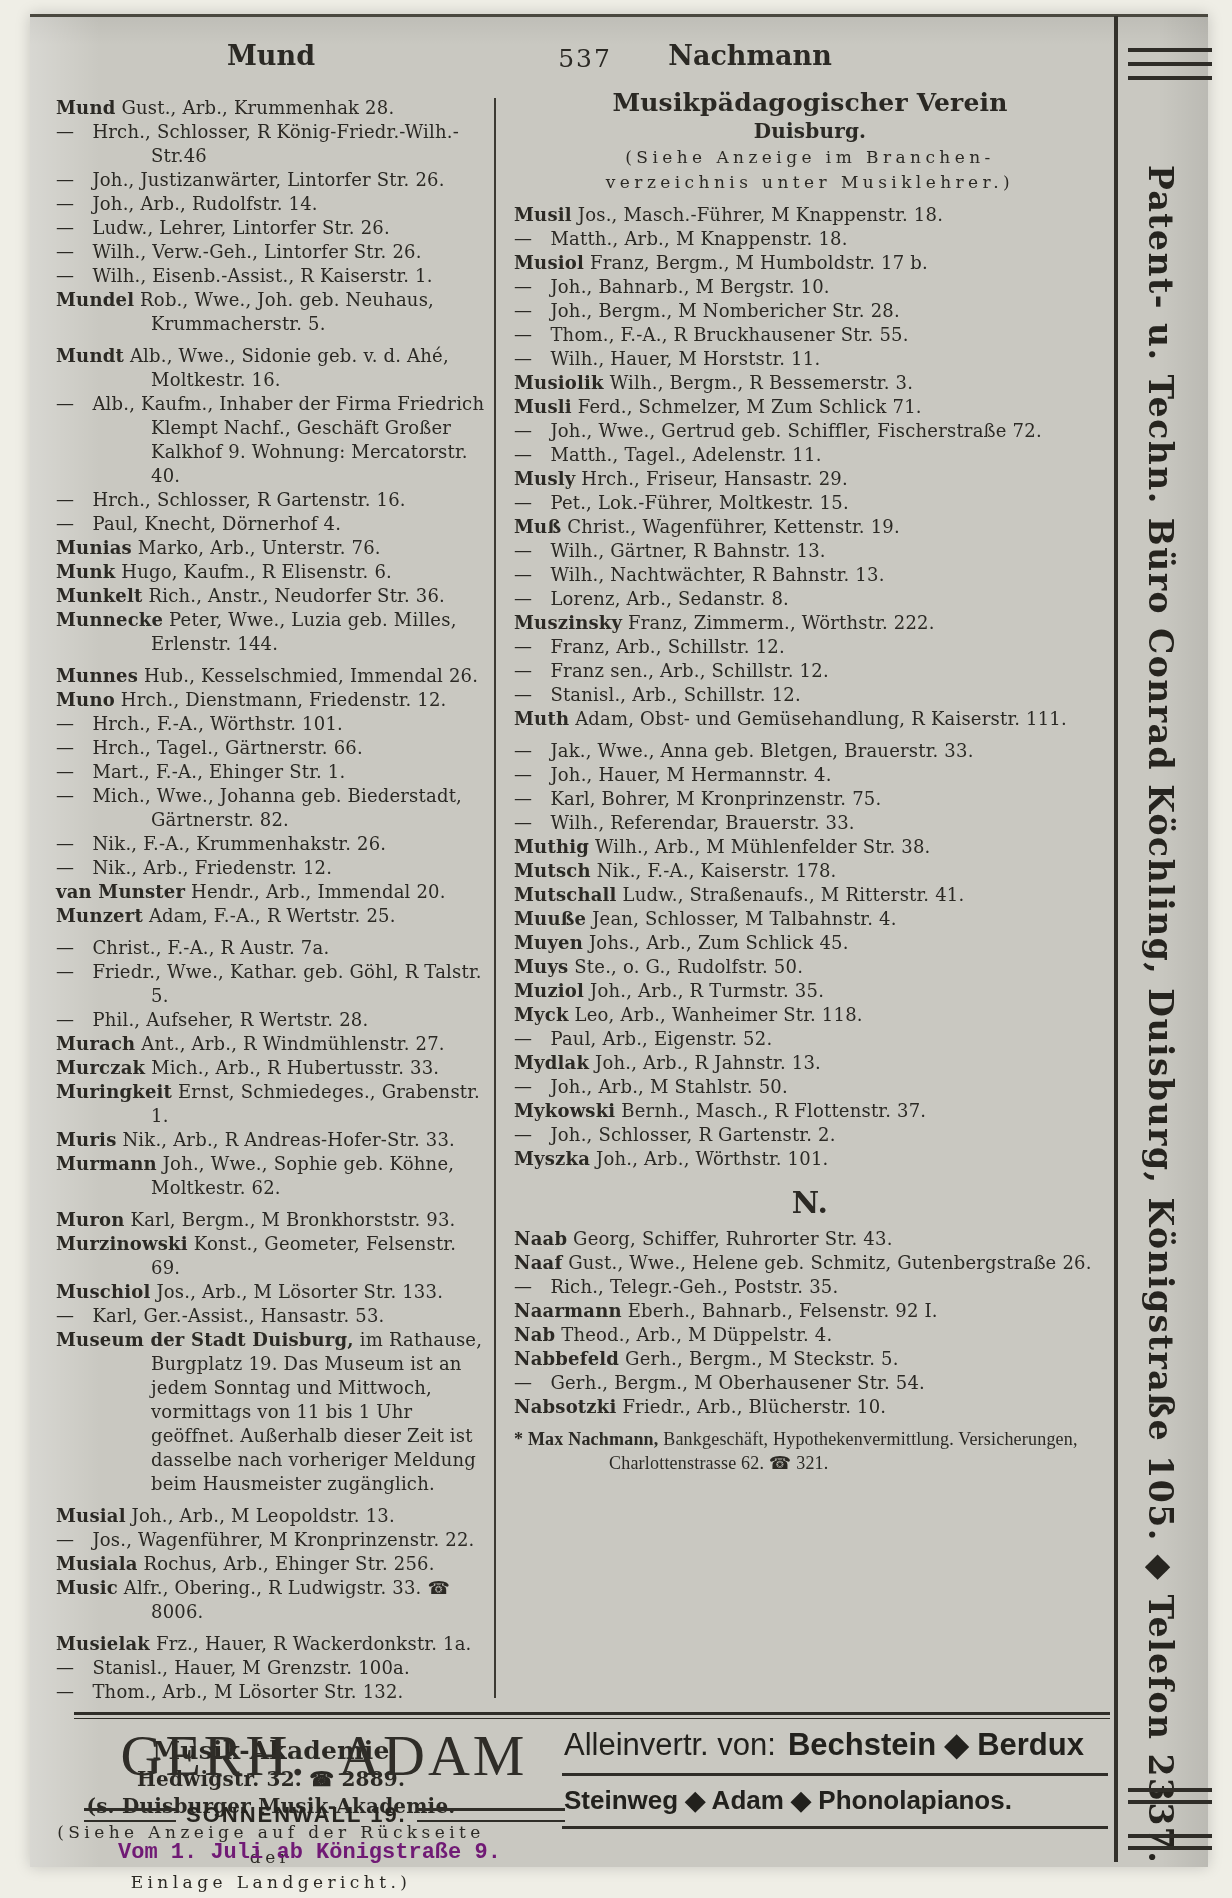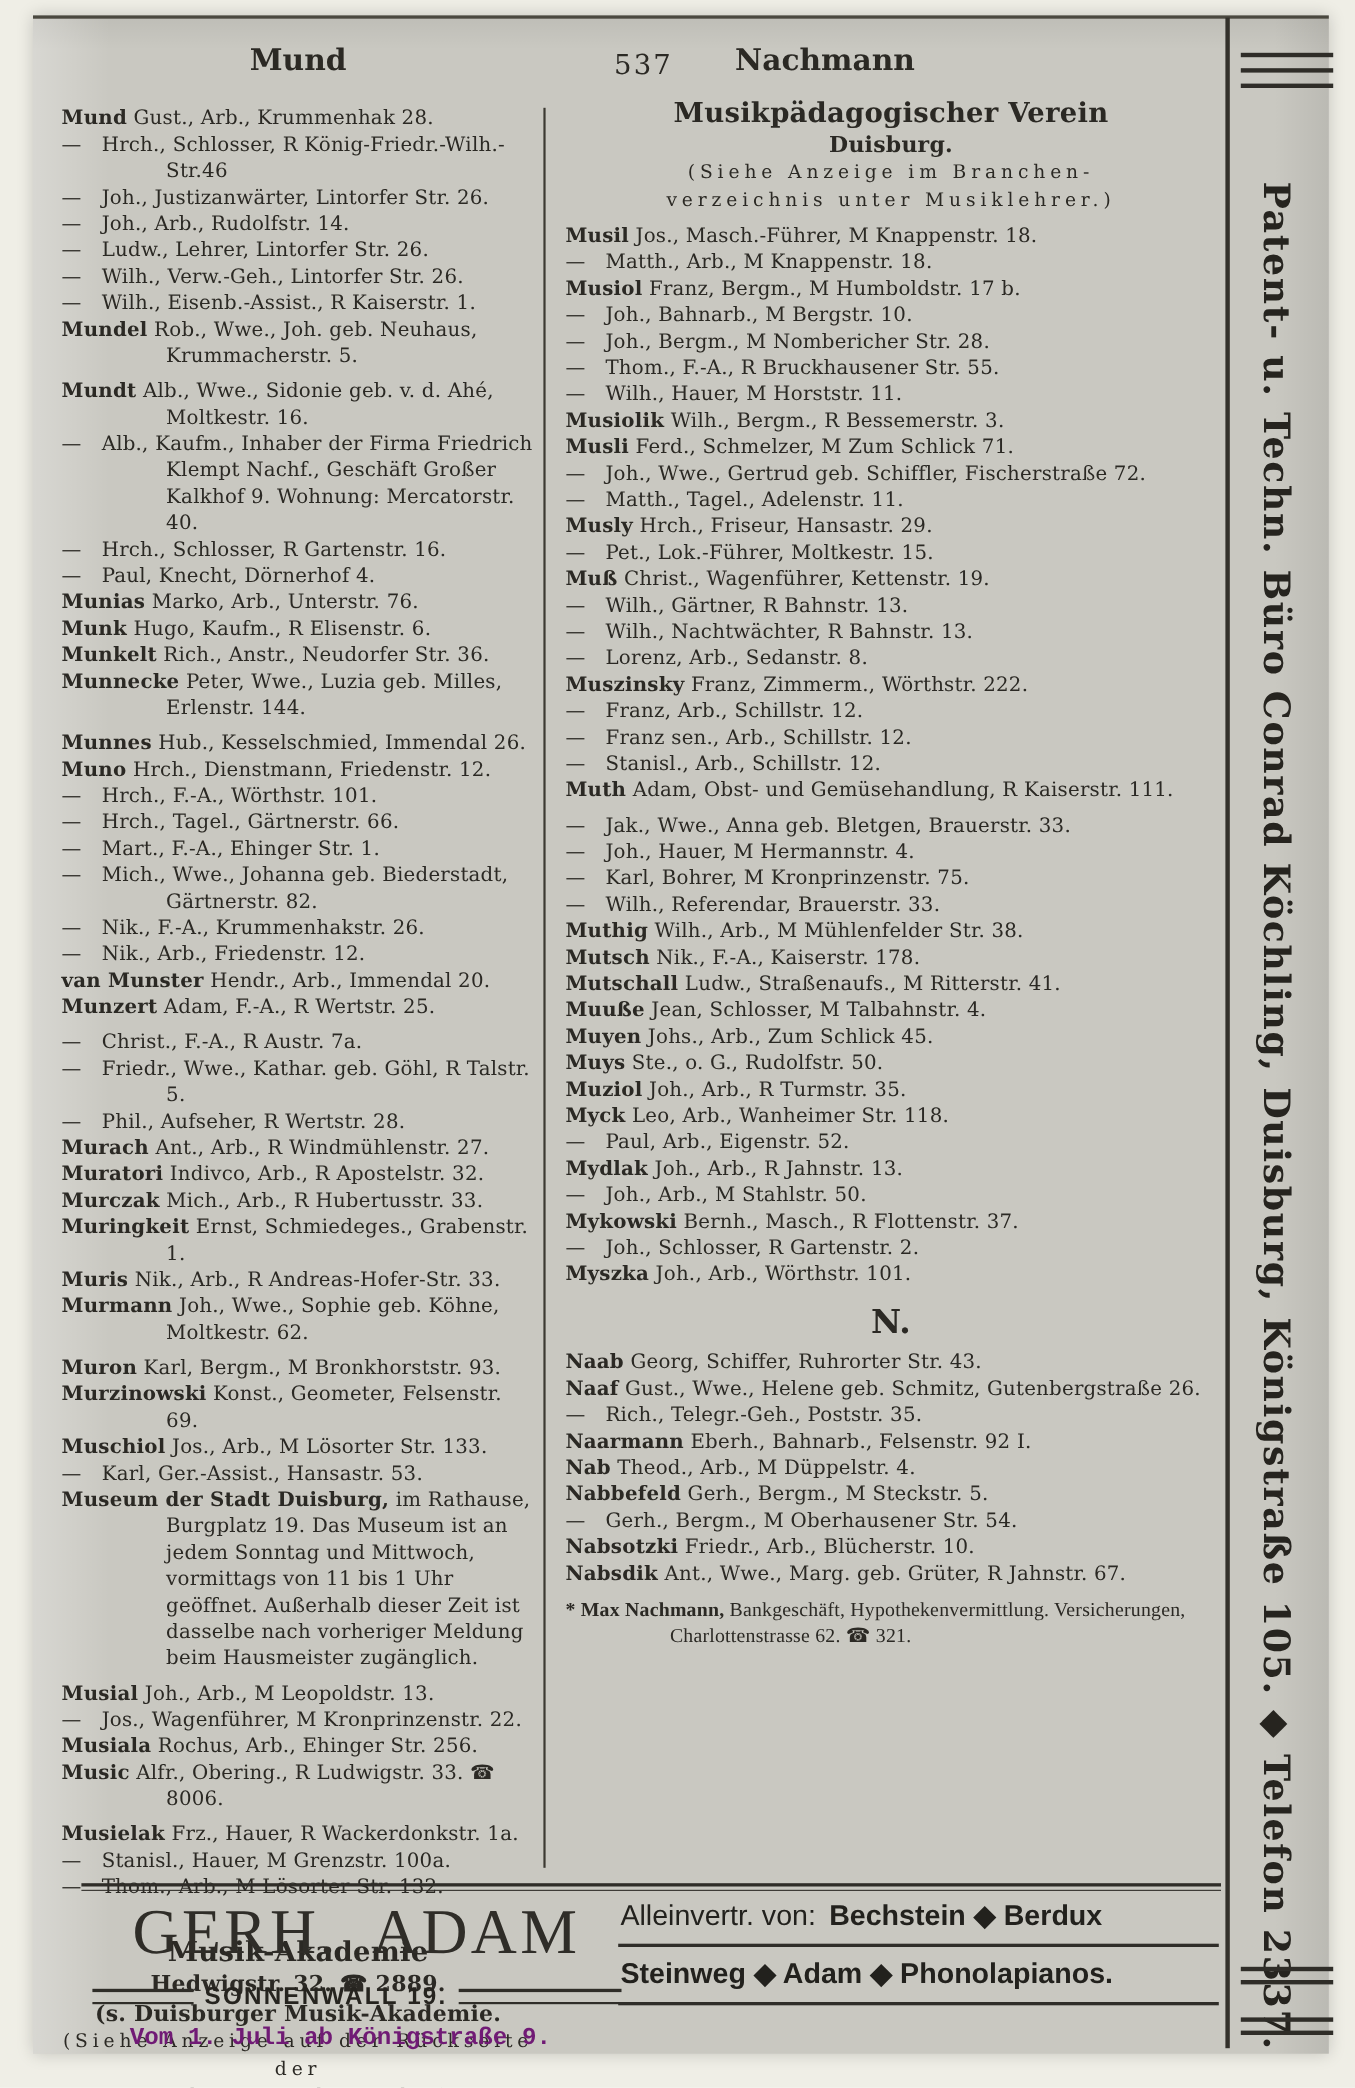--- a/index.html
+++ b/index.html
@@ -48,21 +48,21 @@
                  align-items:center;gap:10px;}
   .dbl{flex:0 0 auto;height:9px;border-top:3px solid #2f2d28;border-bottom:2px solid #2f2d28;}
   .dbl-l{width:92px;}.dbl-r{width:148px;}
   .ad-street{font-family:"Liberation Sans",sans-serif;font-weight:bold;font-size:22px;
              letter-spacing:2px;color:#26241f;white-space:nowrap;}
   .ad-note{position:absolute;left:118px;top:1840px;font-family:Liberation Mono, monospace;
            font-weight:bold;font-size:22px;color:#701a75;}
   .ad-right{position:absolute;left:562px;top:1720px;width:546px;
             font-family:"Liberation Sans",sans-serif;color:#22211d;}
   .ad-r1{display:flex;gap:12px;align-items:center;padding:6px 2px 10px;
-         border-bottom:3px solid #2f2d28;font-size:26px;}
+         border-bottom:3px solid #2f2d28;font-size:31px;}
   .ad-r1 .pre{font-weight:normal;}
   .ad-r1 .brands{font-weight:bold;}
   .ad-r2{padding:9px 2px 10px;border-bottom:3px solid #2f2d28;font-size:26px;font-weight:bold;}
 </style>
 </head>
 <body>
 
 <div class="page">
   <div class="paper"></div>
 
@@ -96,21 +96,20 @@
       <div class="ent">— Mart., F.-A., Ehinger Str. 1.</div>
       <div class="ent">— Mich., Wwe., Johanna geb. Biederstadt, Gärtnerstr. 82.</div>
       <div class="ent">— Nik., F.-A., Krummenhakstr. 26.</div>
       <div class="ent">— Nik., Arb., Friedenstr. 12.</div>
       <div class="ent"><span class="lead">van Munster</span> Hendr., Arb., Immendal 20.</div>
       <div class="ent"><span class="lead">Munzert</span> Adam, F.-A., R Wertstr. 25.</div>
       <div class="ent gap">— Christ., F.-A., R Austr. 7a.</div>
       <div class="ent">— Friedr., Wwe., Kathar. geb. Göhl, R Talstr. 5.</div>
       <div class="ent">— Phil., Aufseher, R Wertstr. 28.</div>
       <div class="ent"><span class="lead">Murach</span> Ant., Arb., R Windmühlenstr. 27.</div>
-      <div class="ent"><span class="lead">Muratori</span> Indivco, Arb., R Apostelstr. 32.</div>
       <div class="ent"><span class="lead">Murczak</span> Mich., Arb., R Hubertusstr. 33.</div>
       <div class="ent"><span class="lead">Muringkeit</span> Ernst, Schmiedeges., Grabenstr. 1.</div>
       <div class="ent"><span class="lead">Muris</span> Nik., Arb., R Andreas-Hofer-Str. 33.</div>
       <div class="ent"><span class="lead">Murmann</span> Joh., Wwe., Sophie geb. Köhne, Moltkestr. 62.</div>
       <div class="ent gap"><span class="lead">Muron</span> Karl, Bergm., M Bronkhorststr. 93.</div>
       <div class="ent"><span class="lead">Murzinowski</span> Konst., Geometer, Felsenstr. 69.</div>
       <div class="ent"><span class="lead">Muschiol</span> Jos., Arb., M Lösorter Str. 133.</div>
       <div class="ent">— Karl, Ger.-Assist., Hansastr. 53.</div>
       <div class="ent"><span class="lead">Museum der Stadt Duisburg,</span> im Rathause, Burgplatz 19. Das Museum ist an jedem Sonntag und Mittwoch, vormittags von 11 bis 1 Uhr geöffnet. Außerhalb dieser Zeit ist dasselbe nach vorheriger Meldung beim Hausmeister zugänglich.</div>
       <div class="ent gap"><span class="lead">Musial</span> Joh., Arb., M Leopoldstr. 13.</div>
@@ -173,21 +172,20 @@
       <div class="ent"><span class="lead">Myszka</span> Joh., Arb., Wörthstr. 101.</div>
       <div class="secc">N.</div>
       <div class="ent"><span class="lead">Naab</span> Georg, Schiffer, Ruhrorter Str. 43.</div>
       <div class="ent"><span class="lead">Naaf</span> Gust., Wwe., Helene geb. Schmitz, Gutenbergstraße 26.</div>
       <div class="ent">— Rich., Telegr.-Geh., Poststr. 35.</div>
       <div class="ent"><span class="lead">Naarmann</span> Eberh., Bahnarb., Felsenstr. 92 I.</div>
       <div class="ent"><span class="lead">Nab</span> Theod., Arb., M Düppelstr. 4.</div>
       <div class="ent"><span class="lead">Nabbefeld</span> Gerh., Bergm., M Steckstr. 5.</div>
       <div class="ent">— Gerh., Bergm., M Oberhausener Str. 54.</div>
       <div class="ent"><span class="lead">Nabsotzki</span> Friedr., Arb., Blücherstr. 10.</div>
-      <div class="ent"><span class="lead">Nabsdik</span> Ant., Wwe., Marg. geb. Grüter, R Jahnstr. 67.</div>
       <div class="ent rom gap"><span class="lead">* Max Nachmann,</span> Bankgeschäft, Hypothekenvermittlung. Versicherungen, Charlottenstrasse 62. ☎ 321.</div>
     </div>
 
   <div class="sb-rule"></div>
   <div class="tick" style="top:48px"></div>
   <div class="tick" style="top:62px"></div>
   <div class="tick" style="top:76px"></div>
   <div class="sb-text">Patent- u. Techn. Büro Conrad Köchling, Duisburg, Königstraße 105. ◆ Telefon 2337.</div>
   <div class="tick" style="top:1788px"></div>
   <div class="tick" style="top:1800px"></div>

